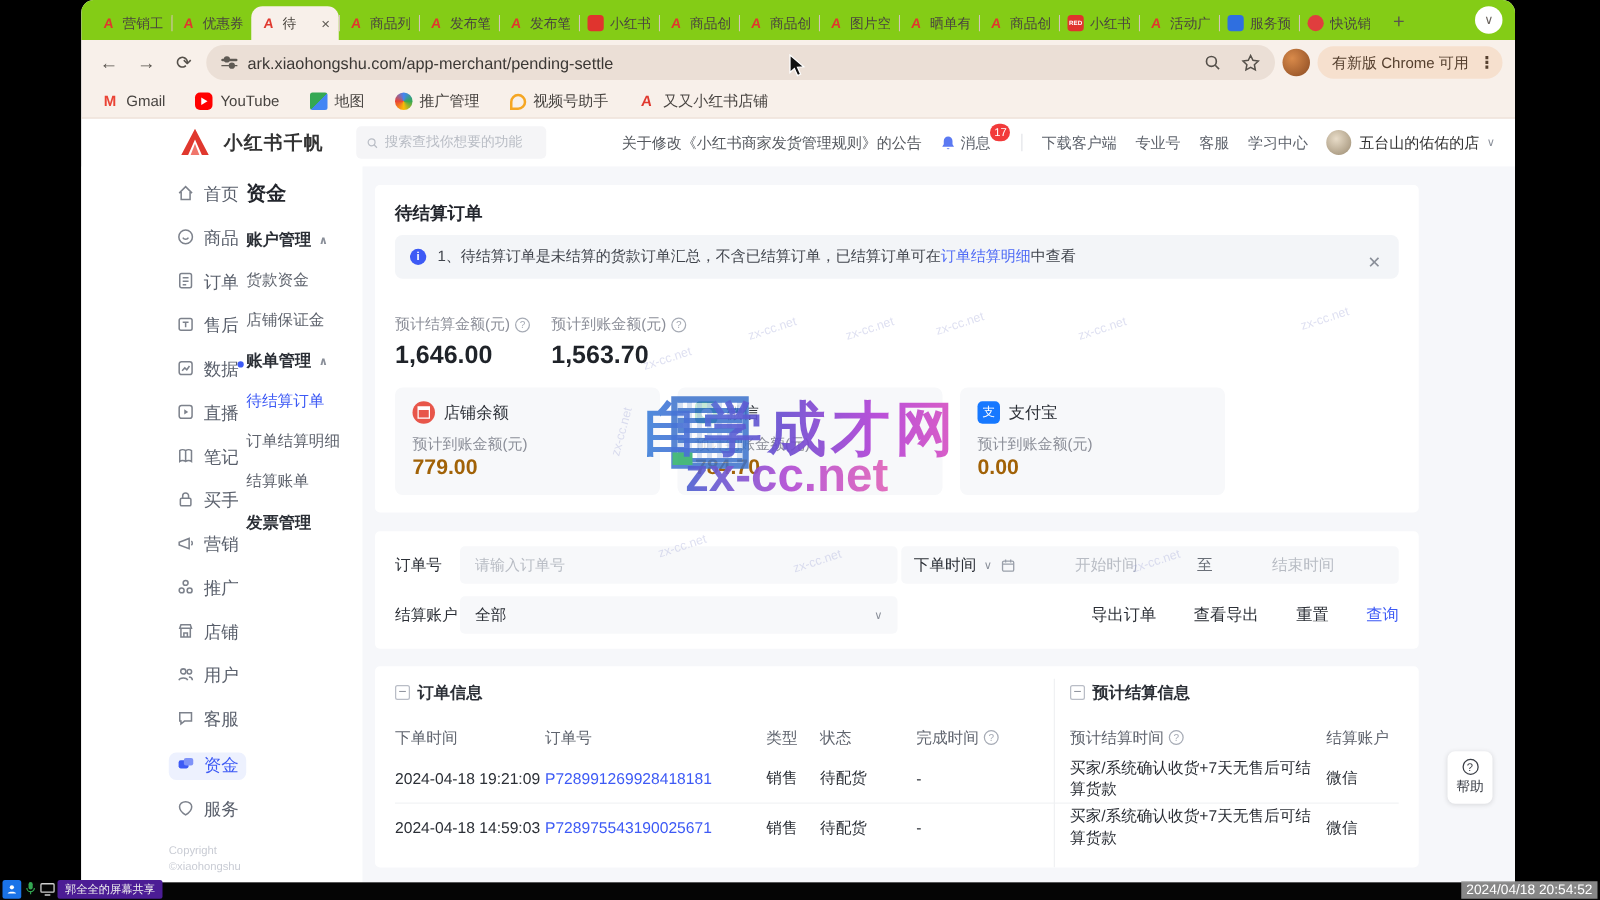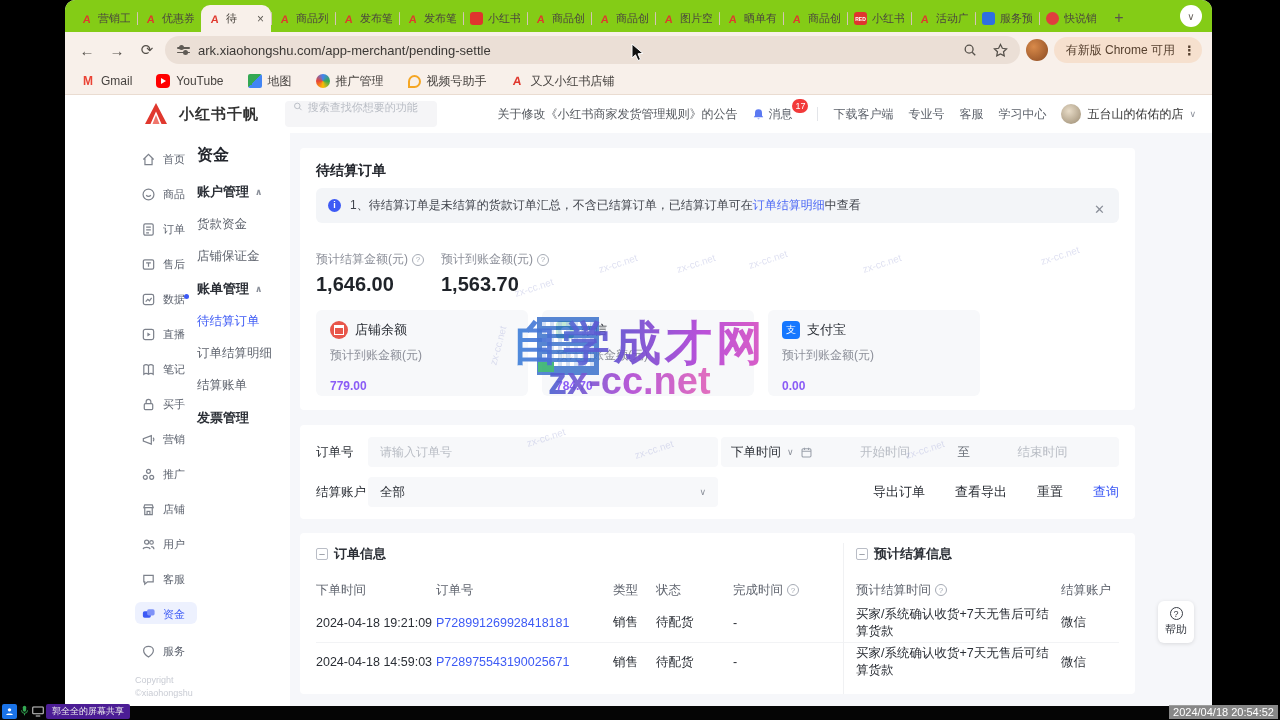--- a/index.html
+++ b/index.html
@@ -62,42 +62,42 @@
   .ic-tg  { background:conic-gradient(#4285F4,#34A853,#FBBC05,#EA4335,#4285F4); border-radius:50%; }
   .ic-wx  { border:2.5px solid #F5A623; border-radius:50% 50% 50% 0; width:13px; height:13px; }
   .ic-xhsA { color:#E0382E; } .ic-xhsA::before { content:"A"; font-size:12px; transform:skewX(-6deg); }
 
   
   .app { position:absolute; top:95px; left:0; right:0; bottom:0; background:#fff; display:flex; flex-direction:column; }
   .app-header { height:38px; display:flex; align-items:center; padding:0 16px 0 78px; gap:10px; flex:none; }
   .logo { width:26px; height:24px; flex:none; }
   .brand { font-size:15px; font-weight:bold; color:#333; letter-spacing:1px; white-space:nowrap; }
   .hsearch { margin-left:16px; width:152px; height:26px; background:#F5F5F7; border-radius:4px;
-    display:flex; align-items:flex-start; padding:0 8px; gap:5px; flex:none; }
+    display:flex; align-items:center; padding:0 8px; gap:5px; flex:none; }
   .hsearch input { border:0; outline:0; background:transparent; font-size:11px; width:100%;
     font-family:inherit; color:#333; }
   .hsearch input::placeholder { color:#b9bdc5; }
   .hdr-right { margin-left:auto; display:flex; align-items:center; gap:15px; font-size:12px;
     color:#5d626b; white-space:nowrap; }
   .announce { color:#55595f; }
   .msg { display:flex; align-items:center; gap:3px; position:relative; padding-right:10px; }
   .badge { position:absolute; top:-7px; right:-6px; min-width:16px; height:14px; background:#F23A3A;
     color:#fff; font-size:9px; border-radius:8px; display:flex; align-items:center; justify-content:center;
     padding:0 3px; }
   .vdiv { width:1px; height:14px; background:#e3e5e9; }
   .store { display:flex; align-items:center; gap:6px; color:#333; }
   .store-avatar { width:20px; height:20px; border-radius:50%;
     background:radial-gradient(circle at 40% 35%,#e8dcc8,#9a8a70); flex:none; }
   .caret { font-size:9px; color:#8a8f99; }
 
   .app-body { flex:1; display:flex; overflow:hidden; }
   .left-wrap { width:225px; background:#fff; display:flex; flex:none; padding-left:70px; }
   .rail { width:62px; padding-top:14px; flex:none; }
-  .rail-item { display:flex; align-items:flex-end; gap:7px; height:20px; margin-bottom:15px;
-    font-size:11px; color:#595f6b; padding:0 6px; border-radius:6px; position:relative; }
+  .rail-item { display:flex; align-items:flex-start; gap:7px; height:20px; margin-bottom:15px;
+    font-size:14px; color:#595f6b; padding:0 6px; border-radius:6px; position:relative; }
   .rail-item svg { flex:none; }
   .rail-item.active { background:#EDF1FE; color:#3D5AF5; padding:2px 6px; height:22px; }
   .dot-blue { width:5px; height:5px; border-radius:50%; background:#3D5AF5; position:absolute;
     right:-4px; top:2px; }
   .copyright { font-size:9px; color:#c9ccd4; margin-top:8px; line-height:13px; }
 
   .submenu { width:93px; padding-top:12px; flex:none; }
   .sm-title { font-size:16px; font-weight:bold; color:#23262d; margin-bottom:17px; }
   .sm-group { font-size:13px; font-weight:bold; color:#2b2f36; margin-bottom:15px;
     display:flex; align-items:center; gap:6px; }
@@ -127,21 +127,21 @@
   .card-head { display:flex; align-items:center; gap:7px; font-size:13px; color:#2b2f36; }
   .card-ic { width:18px; height:18px; border-radius:4px; flex:none; display:flex; align-items:center;
     justify-content:center; color:#fff; font-size:10px; }
   .ic-shop { background:#E8564A; border-radius:50%; }
   .ic-shop::before { content:""; width:8px; height:6px; border:1.5px solid #fff; border-top-width:3px; }
   .ic-wepay { background:#2AAE67; }
   .ic-wepay::before { content:""; width:9px; height:7px; background:#fff; border-radius:4px; }
   .ic-alipay { background:#1678FF; }
   .ic-alipay::before { content:"支"; }
   .card-label { margin-top:8px; font-size:12px; color:#8c8f99; }
-  .card-value { margin-top:15px; font-size:12px; font-weight:bold; color:#8b5cf6; }
+  .card-value { margin-top:0; font-size:17px; font-weight:bold; color:#a16207; }
 
   .panel2 { margin-top:15px; padding:12px 16px; }
   .frow { display:flex; align-items:center; }
   .frow + .frow { margin-top:10px; }
   .flabel { width:52px; font-size:12.5px; color:#2b2f36; flex:none; }
   .finput { width:350px; height:30px; background:#F7F8FA; border-radius:4px; display:flex;
     align-items:center; padding:0 12px; }
   .finput input { border:0; outline:0; background:transparent; width:100%; font-size:12px;
     font-family:inherit; color:#333; }
   .finput input::placeholder { color:#b8bcc4; }

